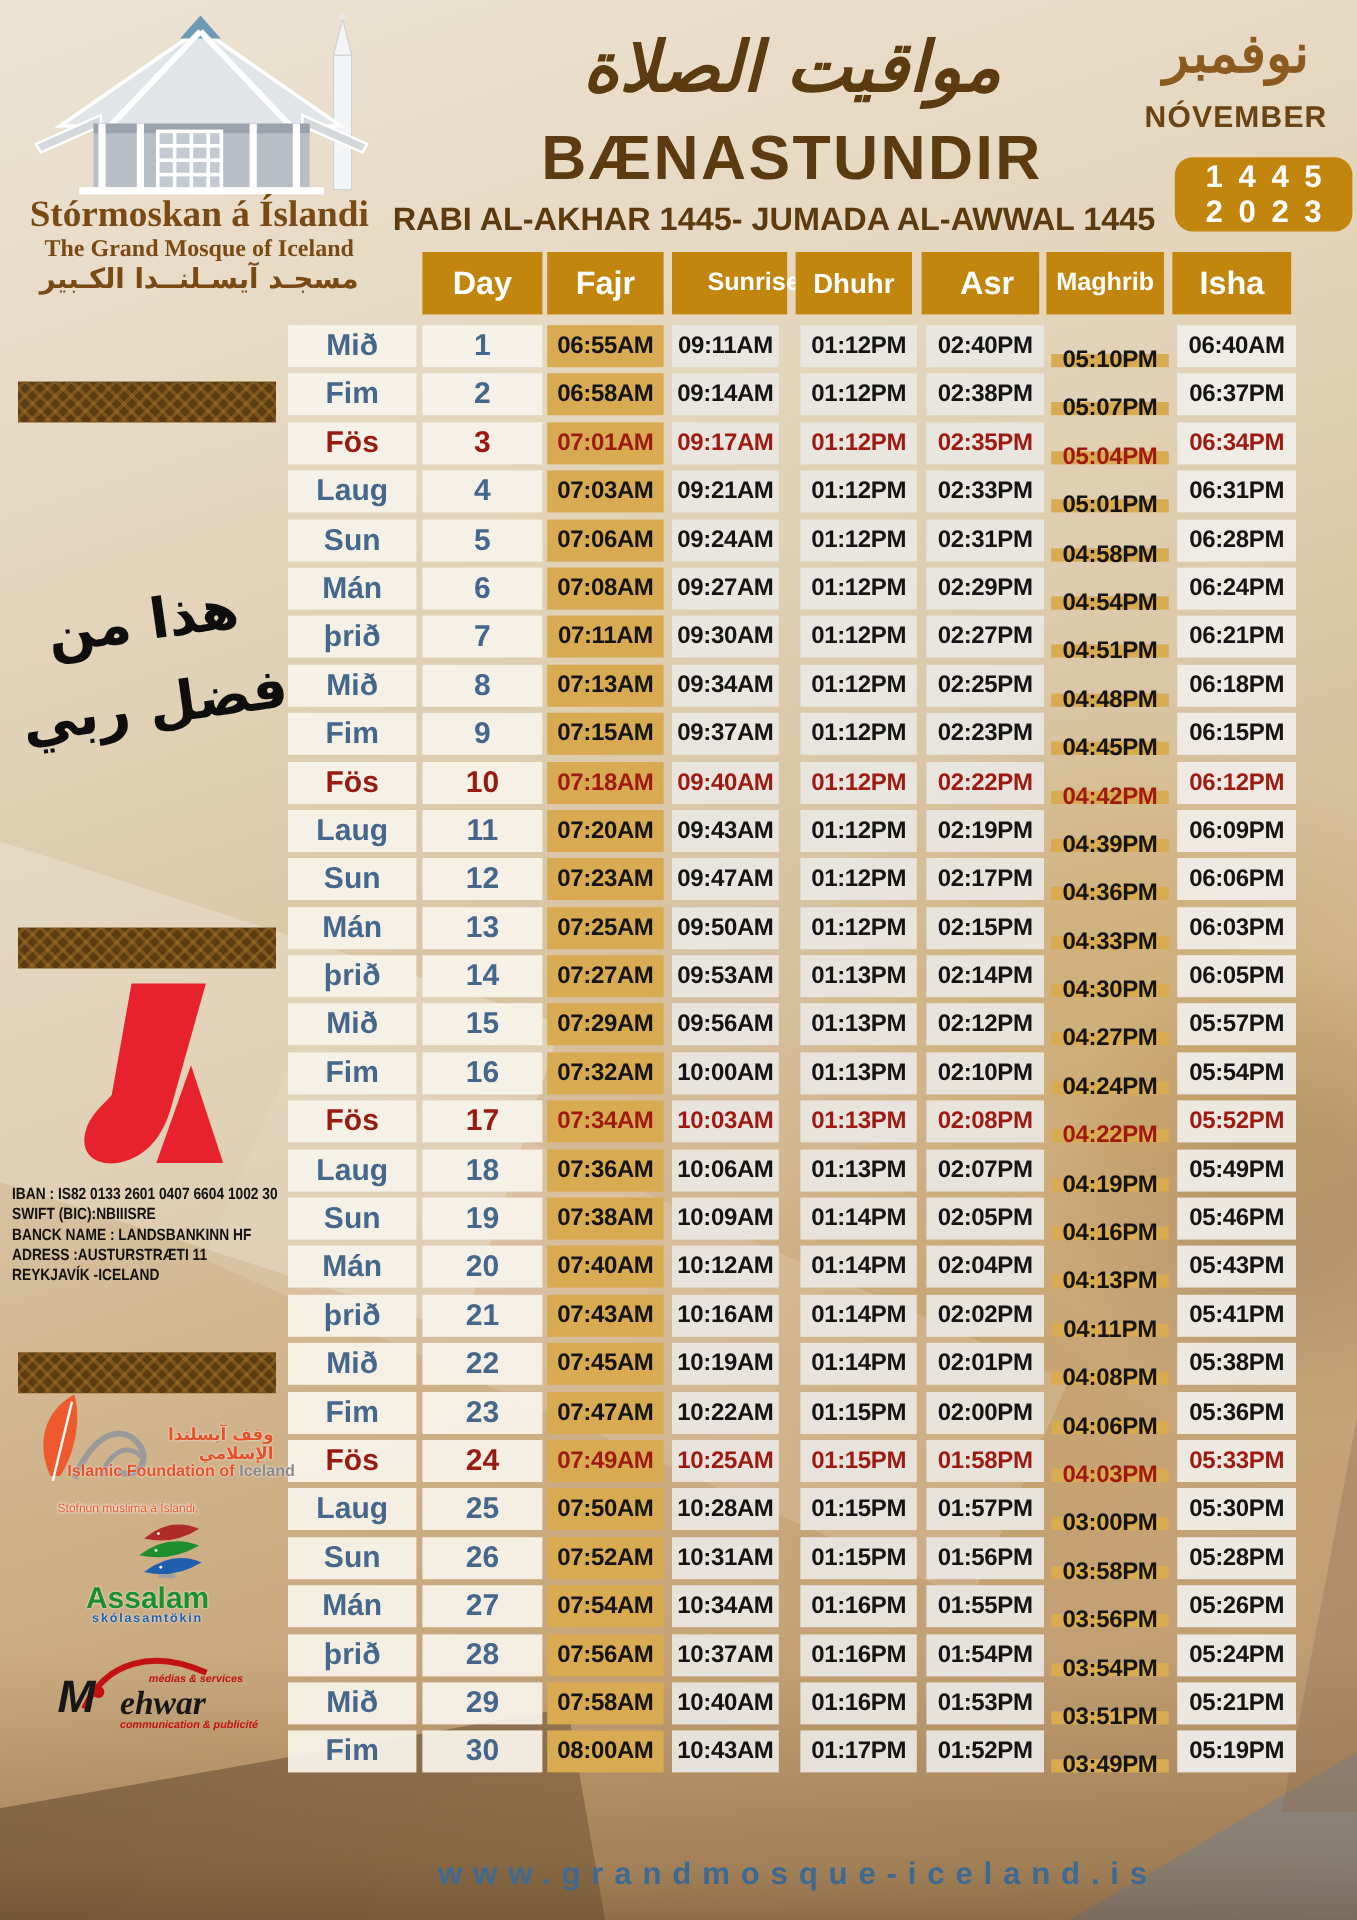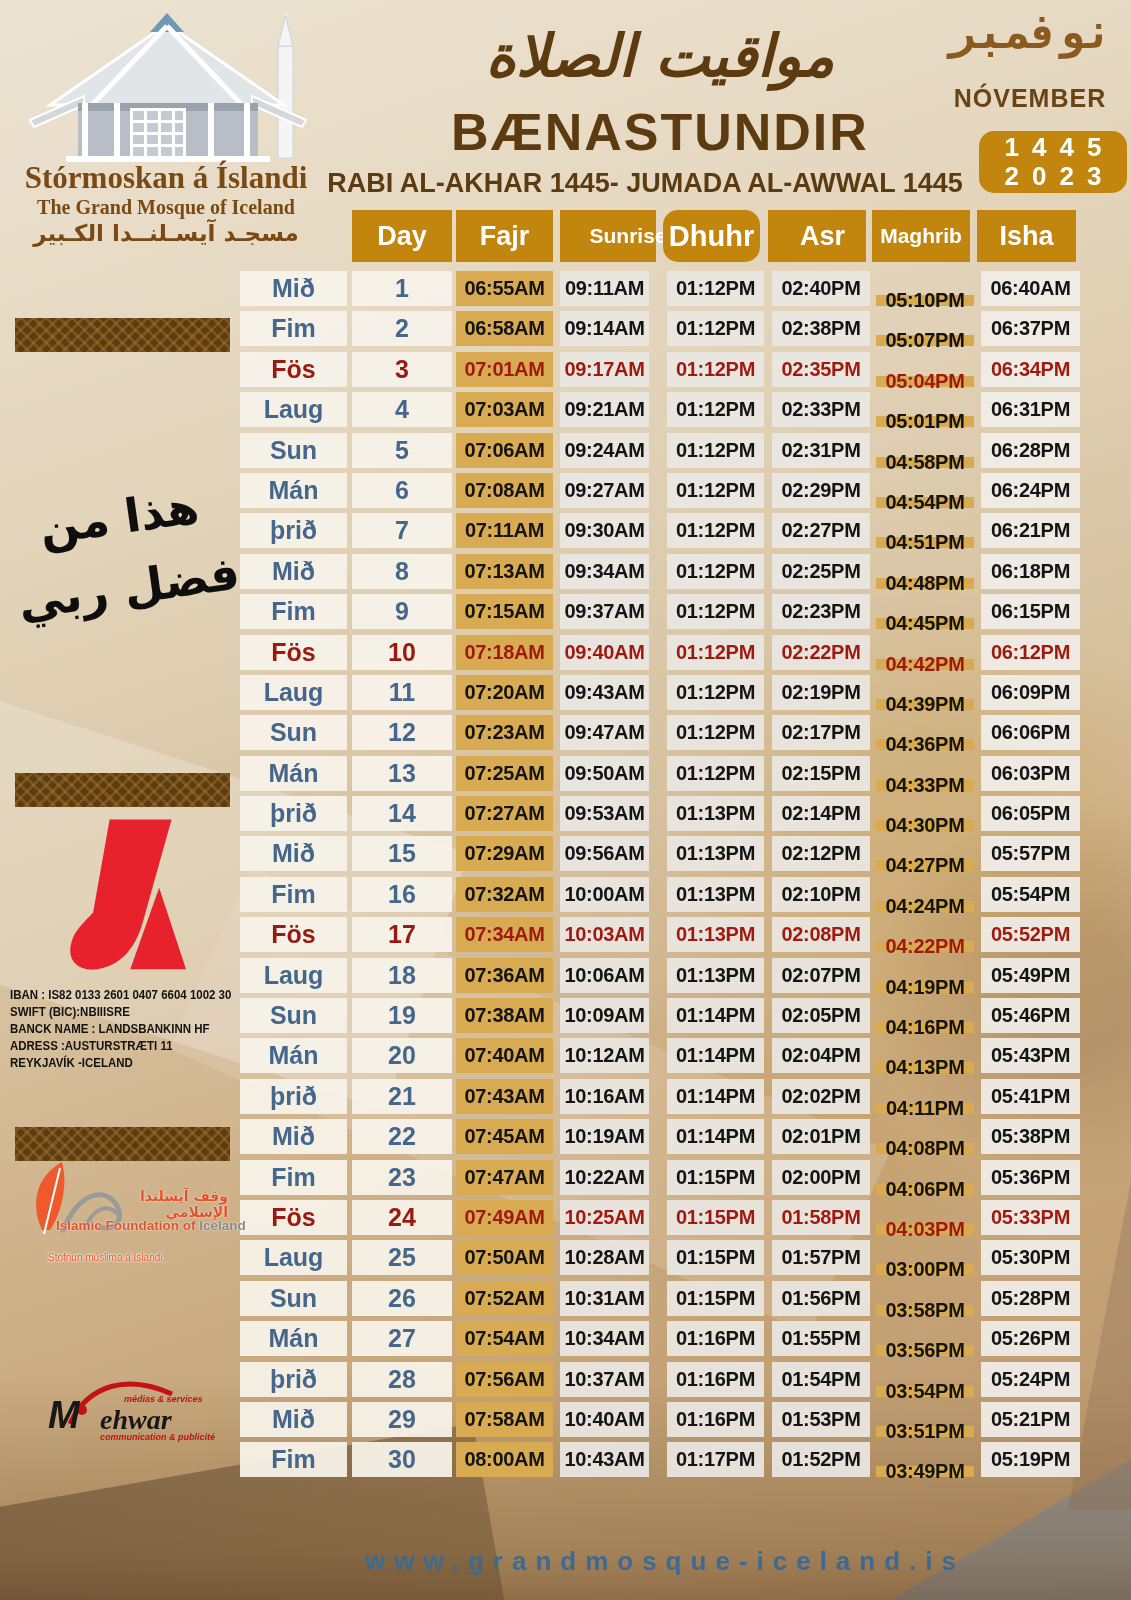--- a/index.html
+++ b/index.html
@@ -35,37 +35,37 @@
   .org-arabic { position:absolute; left:0; top:220px; width:332px; text-align:center;
     font-family:"DejaVu Sans", sans-serif; font-size:23px; font-weight:bold; color:#7a4a15; }
 
   .title-ar   { position:absolute; left:340px; top:22px; width:640px; text-align:center;
     font-family:"DejaVu Sans", sans-serif; font-size:58px; font-weight:bold; color:#5d3b10;font-style:italic; }
   .title-main { position:absolute; left:320px; top:102px; width:680px; text-align:center;
     font-size:52px; font-weight:bold; color:#5d3b10; letter-spacing:2px; }
   .title-sub  { position:absolute; left:300px; top:168px; width:690px; text-align:center;
     font-size:27px; font-weight:bold; color:#5d3b10; }
 
-  .month-ar { position:absolute; left:950px; top:6px; width:160px; text-align:center;
-    font-family:Liberation Mono, monospace; font-size:45px; font-weight:bold; color:#8a5a1e; }
+  .month-ar { position:absolute; left:950px; top:18px; width:160px; text-align:center;
+    font-family:Liberation Sans, sans-serif; font-size:45px; font-weight:bold; color:#8a5a1e; }
   .month-en { position:absolute; left:950px; top:84px; width:160px; text-align:center;
     font-size:25px; font-weight:bold; color:#6b4415; letter-spacing:1px; }
   .year-badge { position:absolute; left:979px; top:131px; width:148px; height:62px;
     background:#c2860e; border-radius:15px; display:flex; flex-direction:column;
     align-items:center; justify-content:center; }
   .year-badge div { color:#fff; font-weight:bold; font-size:26px; letter-spacing:13px;
     line-height:29px; text-indent:13px; }
 
   
   .th { position:absolute; top:210px; height:52px; background:#c2860e; color:#fff;
     font-weight:bold; display:flex; align-items:center; justify-content:center; font-size:27px; }
   .th-day     { left:352px; width:100px; }
   .th-fajr    { left:456px; width:97px; }
   .th-sunrise { left:560px; width:96px; font-size:21px;padding-left:40px; }
-  .th-dhuhr   { left:663px; width:97px; font-size:29px;border-radius:15px; }
+  .th-dhuhr   { left:663px; width:97px; font-size:23px; }
   .th-asr     { left:768px; width:98px;padding-left:11px; }
   .th-maghrib { left:872px; width:98px; font-size:21px; }
   .th-isha    { left:977px; width:99px; }
 
   
   .t-body { position:absolute; left:240px; top:271px; }
   .t-row { display:flex; height:35px; margin-bottom:5.4px; }
   .cell { display:flex; align-items:center; justify-content:center; }
   .t-row > :nth-child(1) { width:107px; margin-right:5px; }
   .t-row > :nth-child(2) { width:100px; margin-right:4px; }
@@ -561,20 +561,33 @@
       <path d="M14,70 C2,44 8,16 34,2 C40,24 34,52 22,70 Z" fill="#ee5a2d"></path>
       <line x1="16" y1="74" x2="32" y2="8" stroke="#ffffff" stroke-width="2"></line>
       <path d="M34,72 C52,30 76,28 88,44 C98,58 86,74 70,66" fill="none" stroke="#9a9a9a" stroke-width="5"></path>
       <path d="M56,70 C66,46 80,44 90,54" fill="none" stroke="#9a9a9a" stroke-width="4"></path>
     </svg>
     <div class="fnd-ar">وقف آيسلندا الإسلامي</div>
     <div class="fnd-en"><span>Islamic Foundation of</span> <span class="gray">Iceland</span></div>
     <div class="fnd-is">Stofnun múslima á Íslandi,</div>
   </div>
 
+  <div class="assalam">
+    <svg class="assalam-art" viewBox="0 0 70 48">
+      <path d="M18,14 Q40,-4 64,6 Q42,20 18,14 Z" fill="#b02a2a"></path>
+      <path d="M14,28 Q38,10 64,20 Q40,34 14,28 Z" fill="#1e8f2e"></path>
+      <path d="M18,42 Q42,24 66,34 Q42,48 18,42 Z" fill="#1f5fae"></path>
+      <circle cx="30" cy="10" r="1.2" fill="#fff"></circle>
+        <circle cx="28" cy="24" r="1.2" fill="#fff"></circle>
+        <circle cx="32" cy="38" r="1.2" fill="#fff"></circle>
+      <rect x="30" y="44" width="14" height="3" fill="#9aa0a6"></rect>
+    </svg>
+    <div class="assalam-name">Assalam</div>
+    <div class="assalam-sub">skólasamtökin</div>
+  </div>
 
   <div class="mehwar">
     <svg class="mehwar-arc" viewBox="0 0 110 50">
       <path d="M2,48 C20,8 60,-2 104,18" fill="none" stroke="#c41212" stroke-width="5"></path>
       <circle cx="14" cy="34" r="5" fill="#c41212"></circle>
     </svg>
     <div class="mehwar-m">M</div>
     <div class="mehwar-top">médias &amp; services</div>
     <div class="mehwar-name">ehwar</div>
     <div class="mehwar-bottom">communication &amp; publicité</div>

